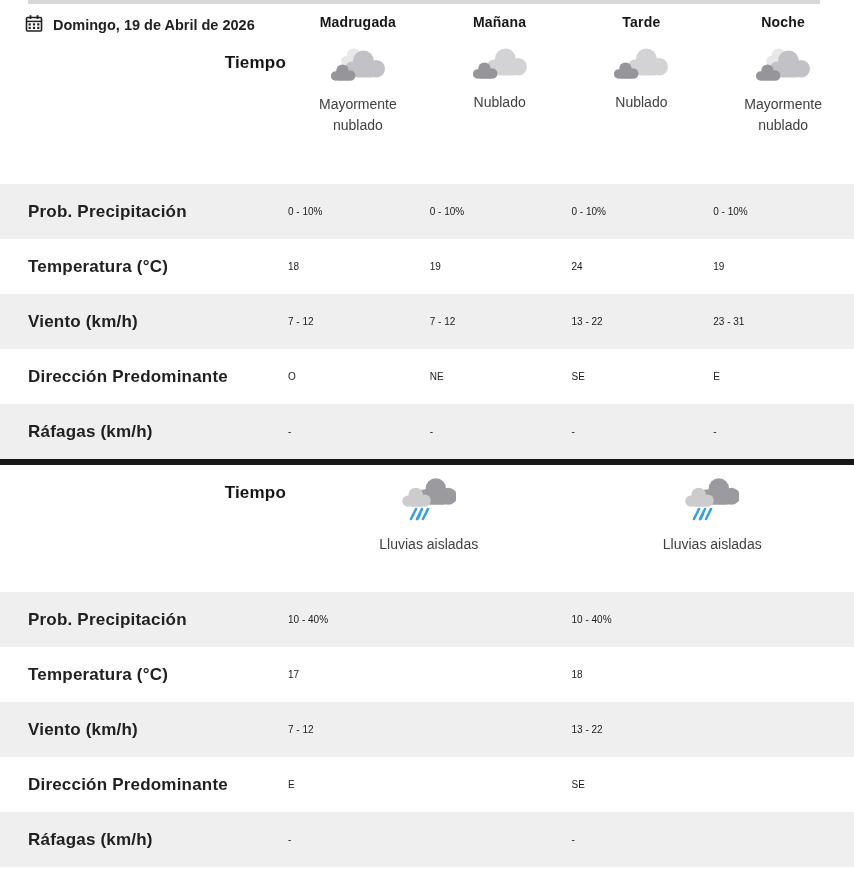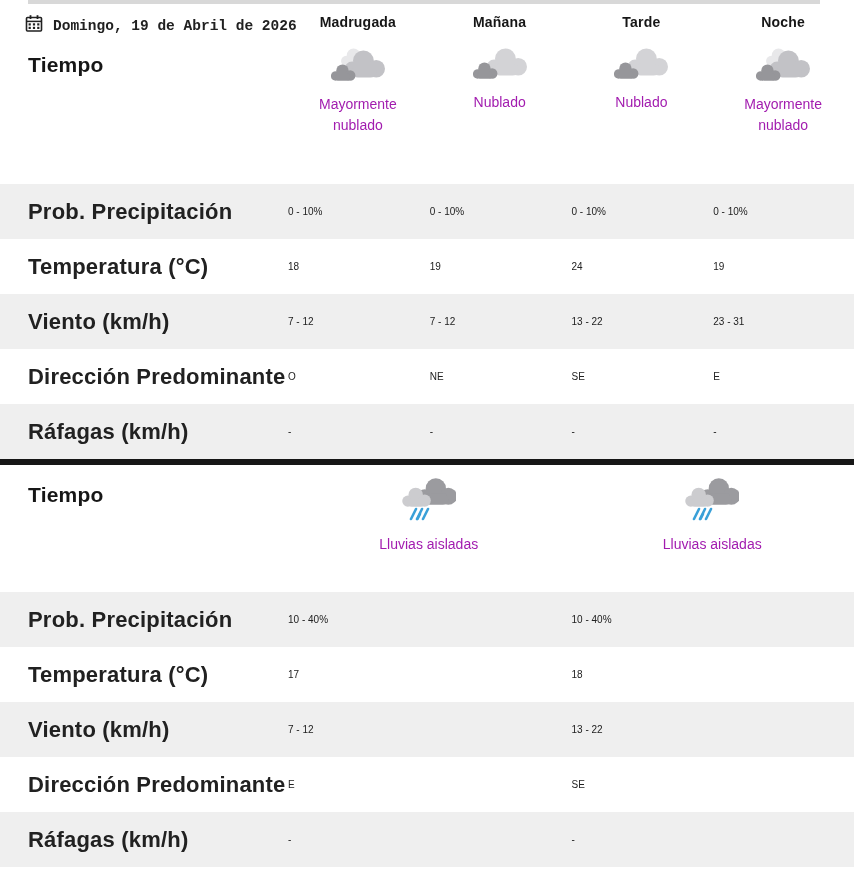--- a/index.html
+++ b/index.html
@@ -13,44 +13,44 @@
     position:absolute;top:0;left:28px;width:792px;height:4px;
     background:#d8d8d8;
   }
   table{width:100%;border-collapse:collapse;table-layout:fixed;}
   col.label-col{width:287px;}
 
   
   .head-row th{padding-top:14px;vertical-align:top;font-weight:700;}
   .date-cell{
     text-align:left;padding-left:24px;font-weight:400;font-size:14.5px;
-    white-space:nowrap;color:#212121;font-family:Liberation Mono, monospace;
+    white-space:nowrap;color:#212121;
   }
   .date-cell .cal{vertical-align:-4px;margin-right:9px;}
   .col-head{font-size:14px;text-align:center;color:#161616;letter-spacing:.2px;}
 
   
   .tiempo-row td{vertical-align:top;}
   .t1 .tiempo-row td{height:130px;}
   .t2 .tiempo-row td{height:108px;}
   .row-label{
-    text-align:left;padding-left:28px;font-weight:700;font-size:21px;
+    text-align:right;padding-left:28px;font-weight:700;font-size:17px;
     color:#161616;letter-spacing:.2px;
   }
   .tiempo-label{padding-top:18px;}
   .cond-cell{text-align:center;}
   .cond-wrap{padding-top:12px;}
   .cond-text{
     font-size:14px;line-height:1.5;margin-top:6px;
-    max-width:118px;margin-left:auto;margin-right:auto;color:#a21caf;
+    max-width:118px;margin-left:auto;margin-right:auto;color:#404040;
   }
 
   
   .data-row td{height:53px;font-size:10px;text-align:left;color:#212121;}
-  .data-row td.row-label{text-align:left;font-size:22px;}
+  .data-row td.row-label{text-align:left;font-size:17px;}
   .shade{background:#efefef;}
 
   .section-divider{height:6px;background:#161616;}
   svg{display:inline-block;}
 </style>
 </head>
 <body>
 
 <svg width="0" height="0" style="position:absolute" aria-hidden="true">
   <defs>

